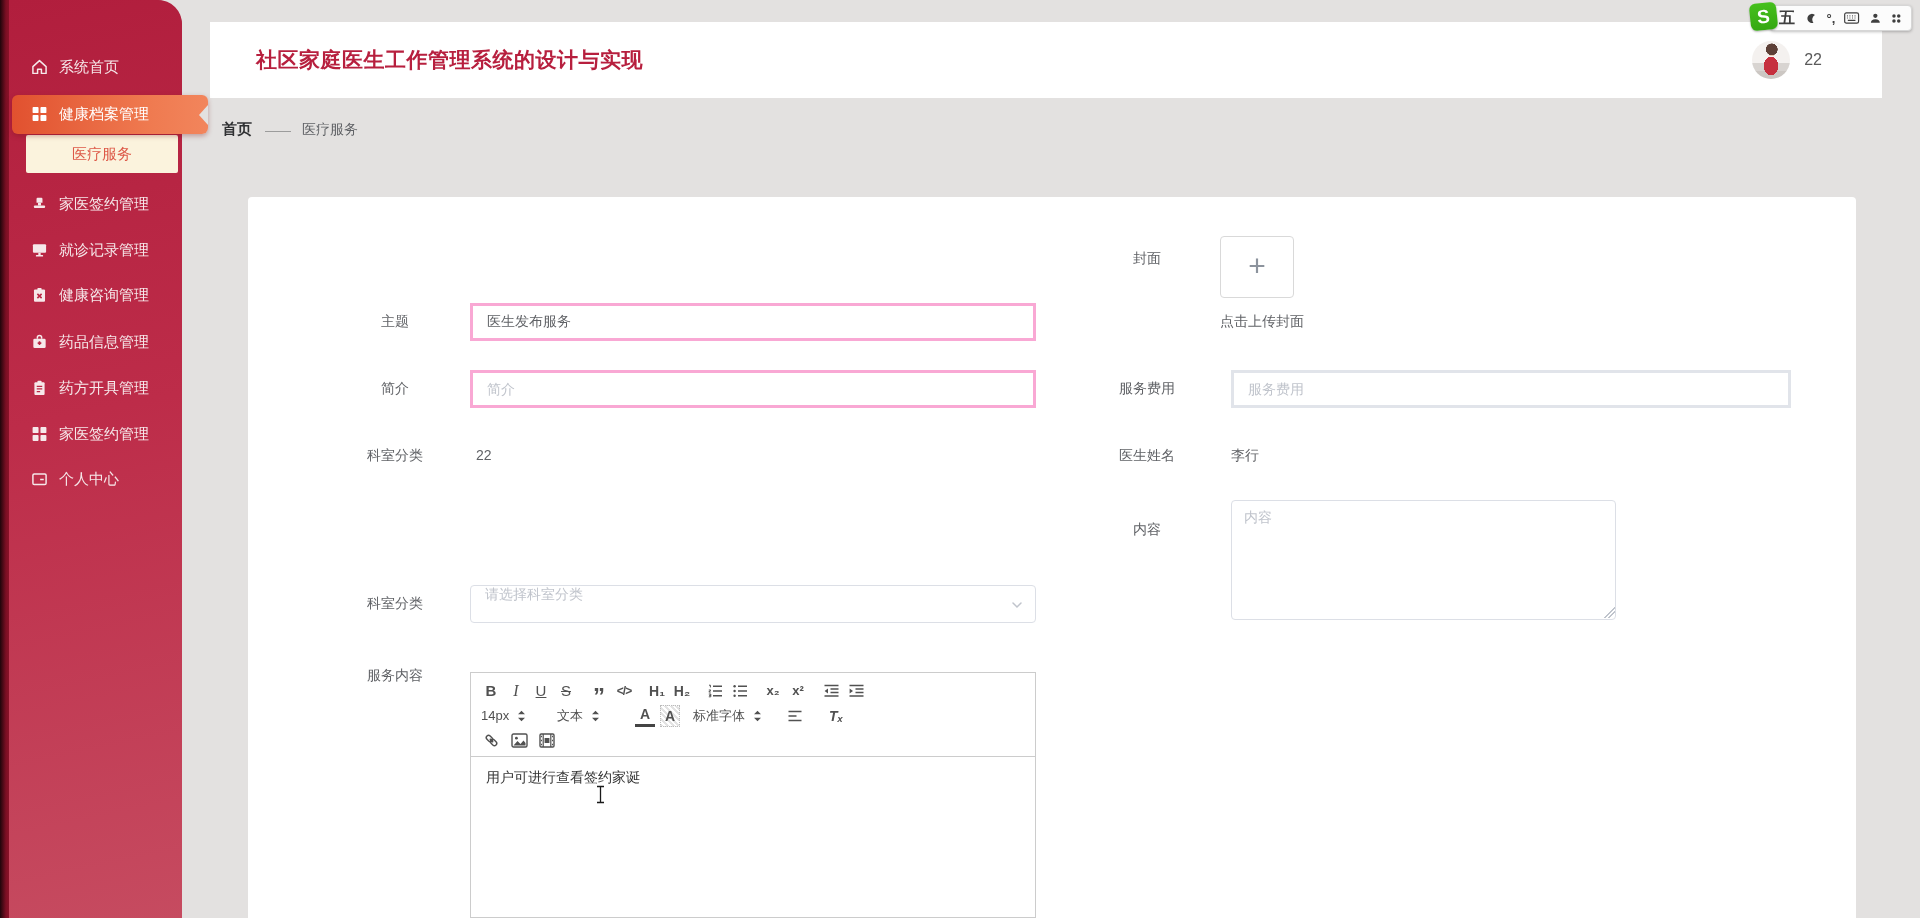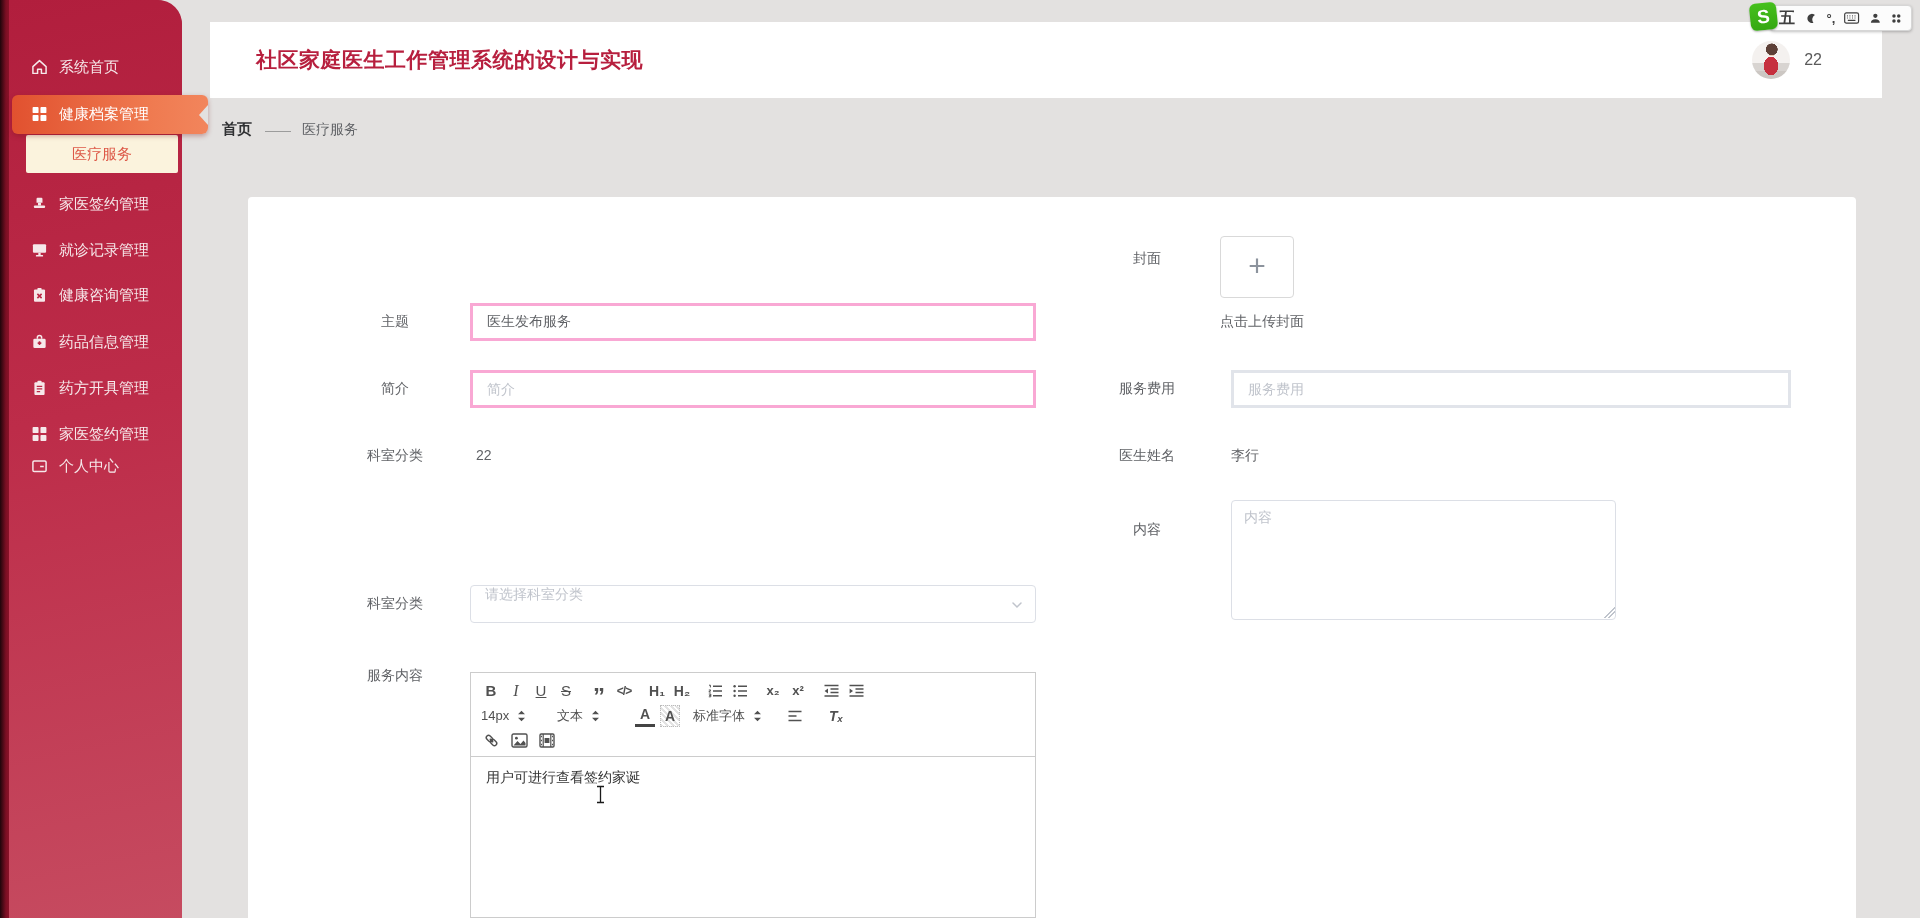--- a/index.html
+++ b/index.html
@@ -197,21 +197,21 @@
     <div class="nav-item" style="top:416px">
       <svg class="s-icon" viewBox="0 0 16 16">
         <rect x="1.5" y="1.5" width="5.6" height="5.6" rx="0.8" fill="#f6e8ea"></rect>
         <rect x="8.9" y="1.5" width="5.6" height="5.6" rx="0.8" fill="#f6e8ea"></rect>
         <rect x="1.5" y="8.9" width="5.6" height="5.6" rx="0.8" fill="#f6e8ea"></rect>
         <rect x="8.9" y="8.9" width="5.6" height="5.6" rx="0.8" fill="#f6e8ea"></rect>
       </svg>
       <span class="nav-label">家医签约管理</span>
     </div>
 
-    <div class="nav-item" style="top:448px">
+    <div class="nav-item" style="top:461px">
       <svg class="s-icon" viewBox="0 0 16 16">
         <rect x="1.8" y="3.2" width="12.4" height="10" rx="1.2" fill="none" stroke="#f6e8ea" stroke-width="1.4"></rect>
         <path d="M8.6 8.4 h3.4" stroke="#f6e8ea" stroke-width="1.4"></path>
       </svg>
       <span class="nav-label">个人中心</span>
     </div>
 
   </div>
 </div>
 

